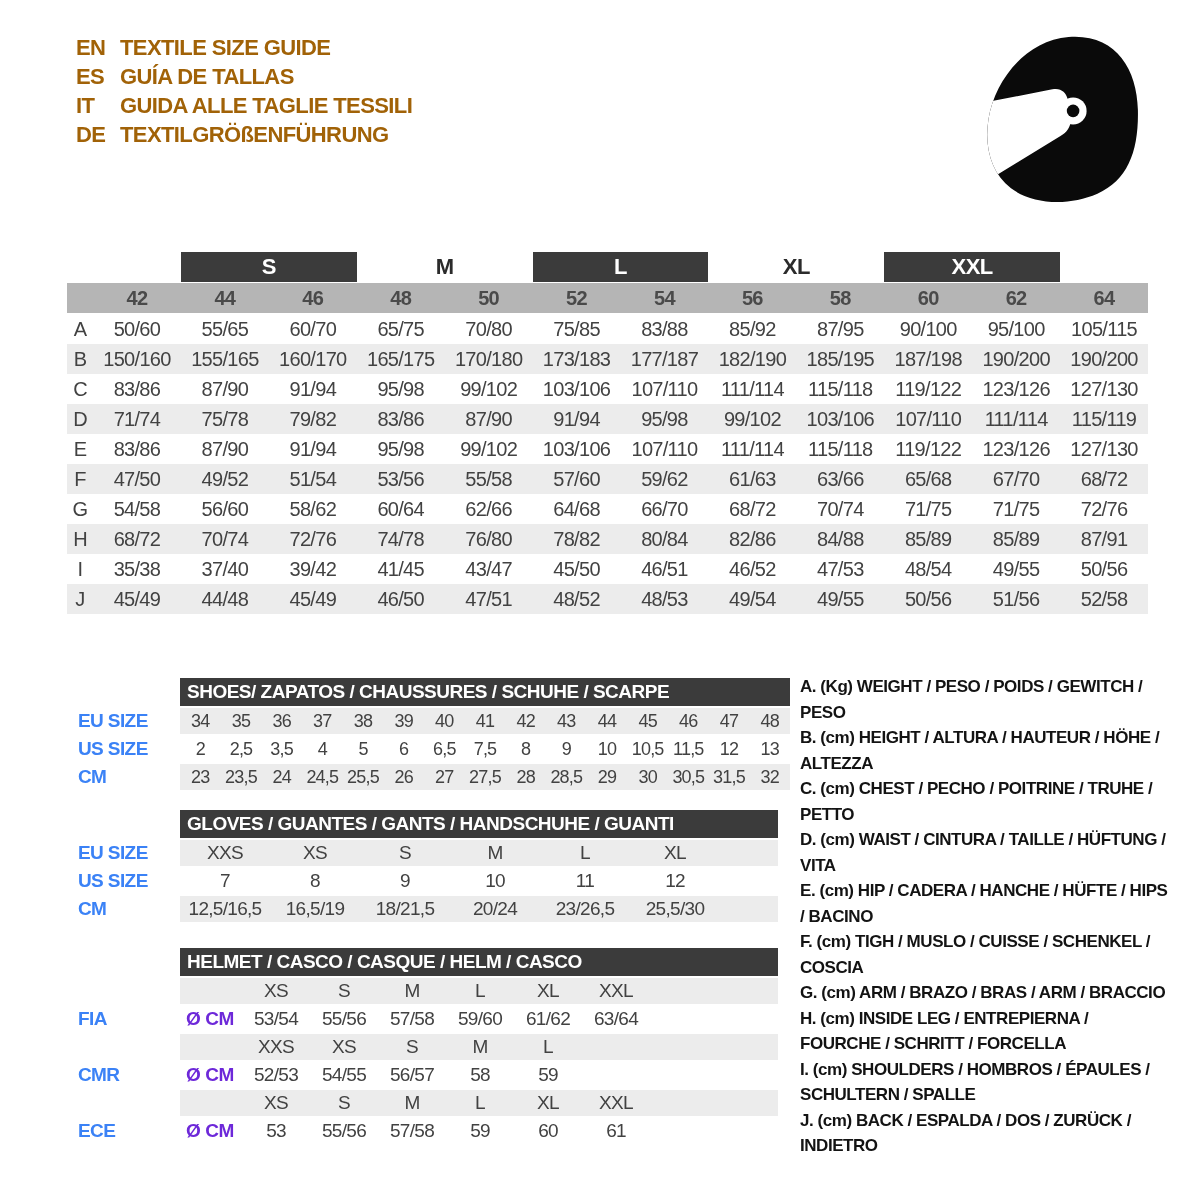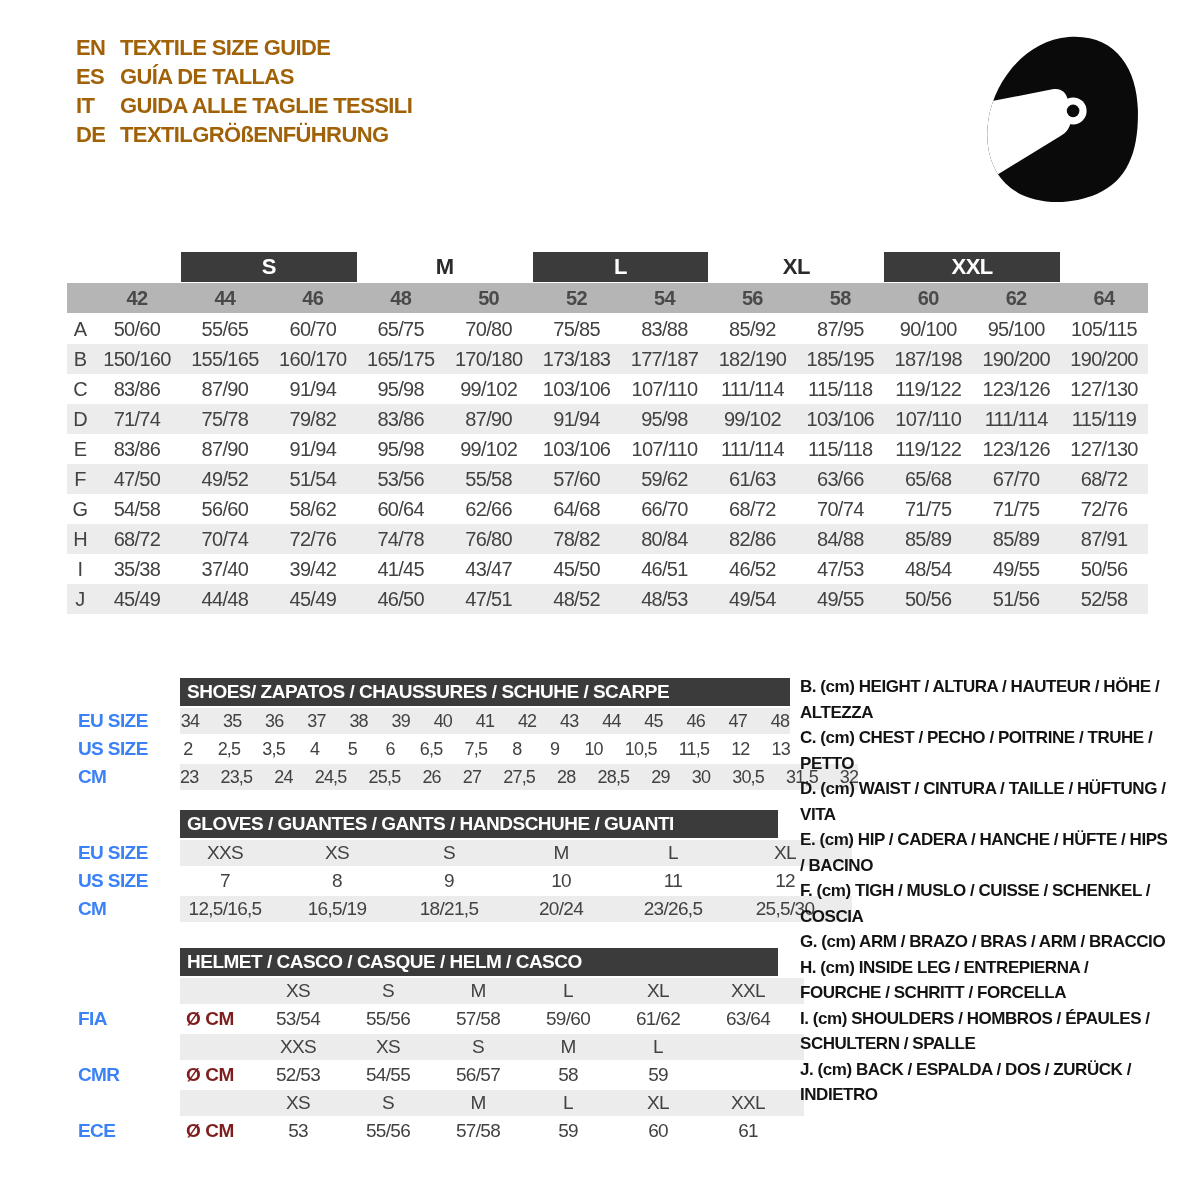--- a/index.html
+++ b/index.html
@@ -38,29 +38,29 @@
   #gloves { top:810px; width:711px; }
   #helmet-table { top:948px; width:711px; }
   .sub-title { margin-left:113px; height:28px; margin-bottom:2px;
     background:#3b3b3b; color:#ffffff; font-weight:bold; font-size:19px;
     letter-spacing:-0.5px; display:flex; align-items:center; padding-left:7px;
     box-sizing:border-box; white-space:nowrap; }
   .sub-row { display:flex; height:26px; margin-bottom:2px; }
   .sub-label { width:113px; flex:0 0 113px; display:flex; align-items:center;
     padding-left:11px; box-sizing:border-box; font-weight:bold; font-size:19px;
     letter-spacing:-0.6px; color:#3b82f6; }
-  .sub-cells { flex:1; display:grid; align-items:stretch;gap:22px; }
+  .sub-cells { flex:1; display:grid; align-items:stretch; }
   .sub-cells.striped { background:#ececec; }
   .sub-cells .cell { font-size:19px; }
   .shoes-grid { grid-template-columns:repeat(15, 1fr); }
   .shoes-grid .cell { font-size:18px; letter-spacing:-0.8px; }
   .gloves-grid { grid-template-columns:repeat(6, 90px) 1fr; }
   .helmet-grid { grid-template-columns:62px repeat(6, 68px) 1fr; }
   .cell.unit { justify-content:flex-start; padding-left:6px; font-weight:bold;
-    color:#7f1d1d; letter-spacing:-0.4px; }
+    color:#6d28d9; letter-spacing:-0.4px; }
 
   
   #legend { position:absolute; left:800px; top:674px; width:372px; }
   .legend-item { font-weight:bold; font-size:17px; line-height:25.5px;
     letter-spacing:-0.45px; color:#131313; }
 </style>
 </head>
 <body>
 
 <div class="page">
@@ -450,20 +450,21 @@
             <div class="cell">57/58</div>
             <div class="cell">59</div>
             <div class="cell">60</div>
             <div class="cell">61</div>
           </div>
         </div>
       </div>
   </div>
 
   <div id="legend">
+      <div class="legend-item">A. (Kg) WEIGHT / PESO / POIDS / GEWITCH / PESO</div>
       <div class="legend-item">B. (cm) HEIGHT / ALTURA / HAUTEUR / HÖHE / ALTEZZA</div>
       <div class="legend-item">C. (cm) CHEST / PECHO / POITRINE / TRUHE / PETTO</div>
       <div class="legend-item">D. (cm) WAIST / CINTURA / TAILLE / HÜFTUNG / VITA</div>
       <div class="legend-item">E. (cm) HIP / CADERA / HANCHE / HÜFTE / HIPS / BACINO</div>
       <div class="legend-item">F. (cm) TIGH / MUSLO / CUISSE / SCHENKEL / COSCIA</div>
       <div class="legend-item">G. (cm) ARM / BRAZO / BRAS / ARM / BRACCIO</div>
       <div class="legend-item">H. (cm) INSIDE LEG / ENTREPIERNA / FOURCHE / SCHRITT / FORCELLA</div>
       <div class="legend-item">I. (cm) SHOULDERS / HOMBROS / ÉPAULES / SCHULTERN / SPALLE</div>
       <div class="legend-item">J. (cm) BACK / ESPALDA / DOS / ZURÜCK / INDIETRO</div>
     </div>

